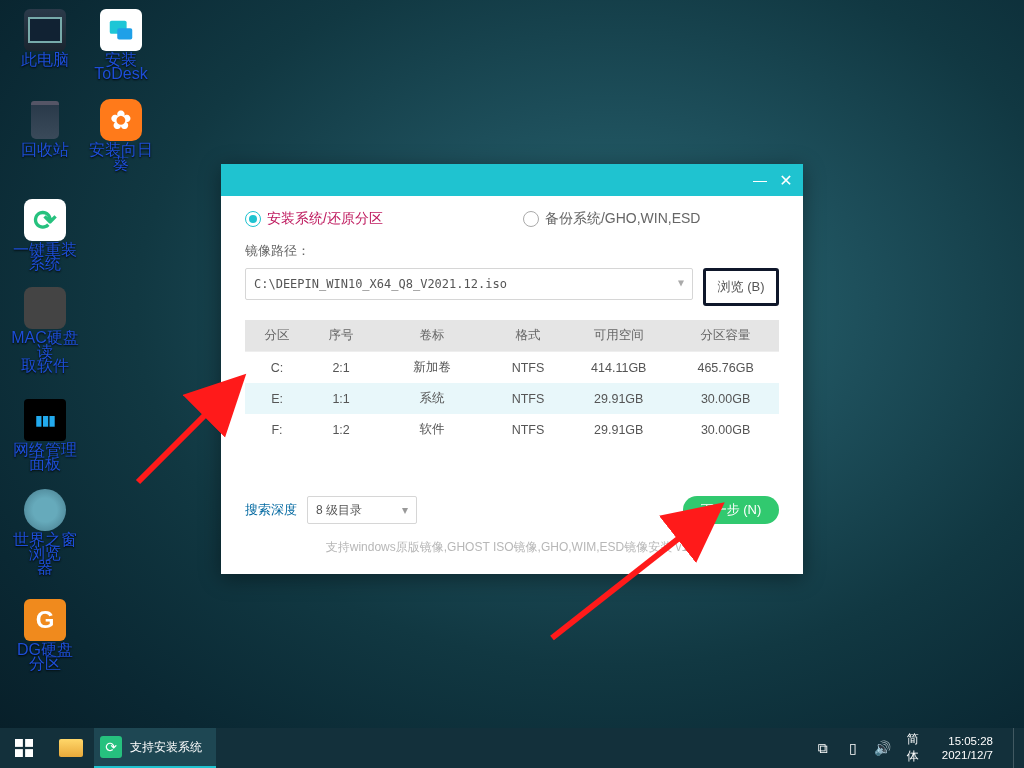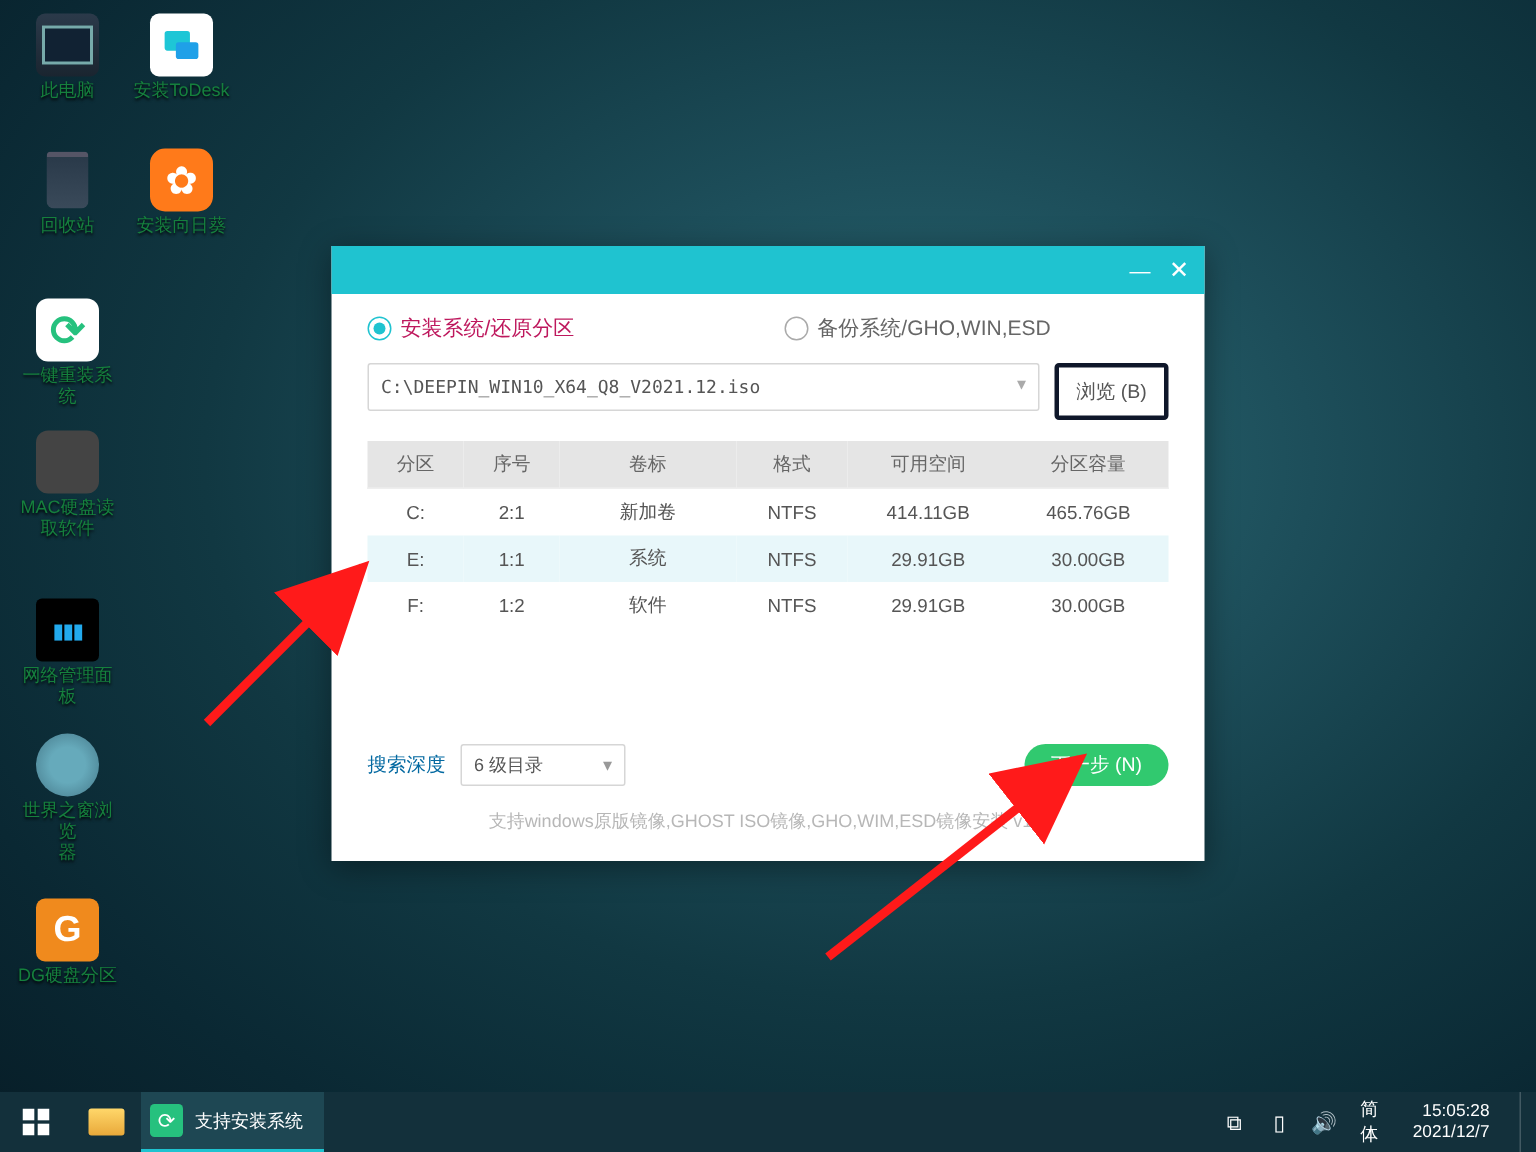--- a/index.html
+++ b/index.html
@@ -5,21 +5,21 @@
   html,body{margin:0;padding:0;width:1024px;height:768px;overflow:hidden;font-family:"Microsoft YaHei","Segoe UI",Arial,sans-serif;}
   body{
     background: radial-gradient(ellipse at 60% 40%, #2a6a75 0%, #1d4e5a 30%, #113842 55%, #0a2833 80%, #071d27 100%);
     position:relative;
     color:#fff;
   }
   
   .desktop-icons{position:absolute;left:10px;top:5px;width:160px;}
   .dicon{width:70px;text-align:center;position:absolute;cursor:default;}
   .dicon .img{width:42px;height:42px;margin:4px auto 2px auto;border-radius:6px;display:flex;align-items:center;justify-content:center;}
-  .dicon .lbl{font-size:12px;color:#15803d;text-shadow:0 1px 2px #000;line-height:14px;}
+  .dicon .lbl{font-size:16px;color:#1d4ed8;text-shadow:0 1px 2px #000;line-height:14px;}
   .img.pc{background:linear-gradient(#2b3a4a,#1a2530);}
   .img.pc::before{content:"";display:block;width:30px;height:22px;border:2px solid #7aa;background:#123;position:relative;}
   .img.todesk{background:#fff;}
   .img.recycle{background:transparent;}
   .img.recycle::before{content:"";display:block;width:28px;height:34px;background:linear-gradient(#2a3a4a,#3a4a5a);border-radius:3px 3px 5px 5px;border-top:4px solid #556;}
   .img.sunflower{background:#ff7a1a;border-radius:10px;}
   .img.sunflower::before{content:"✿";color:#fff;font-size:26px;}
   .img.reinstall{background:#fff;border-radius:8px;}
   .img.reinstall::before{content:"⟳";color:#26c17e;font-size:28px;font-weight:bold;}
   .img.macdisk{background:#444;border-radius:8px;}
@@ -141,20 +141,21 @@
     <div class="radios">
       <div class="radio sel">
         <span class="circ"></span>
         <span class="rlabel">安装系统/还原分区</span>
       </div>
       <div class="radio">
         <span class="circ"></span>
         <span class="rlabel">备份系统/GHO,WIN,ESD</span>
       </div>
     </div>
+    <div class="lbl-row">镜像路径：</div>
     <div class="path-row">
       <div class="path-input">
         <span>C:\DEEPIN_WIN10_X64_Q8_V2021.12.iso</span>
         <span class="dd">▼</span>
       </div>
       <div class="browse-btn">浏览 (B)</div>
     </div>
     <table class="part">
       <thead>
           <tr>
@@ -190,21 +191,21 @@
             <td>NTFS</td>
             <td>29.91GB</td>
             <td>30.00GB</td>
           </tr>
         </tbody>
     </table>
   </div>
   <div class="footer">
     <span class="flabel">搜索深度</span>
     <div class="depth-select">
-      <span>6 级目录</span>
+      <span>8 级目录</span>
     </div>
     <div class="next-btn">下一步 (N)</div>
   </div>
   <div class="note">支持windows原版镜像,GHOST ISO镜像,GHO,WIM,ESD镜像安装   v1.0</div>
 </div>
 
 <svg class="arrow" style="left:130px;top:360px" width="130" height="130">
   <defs>
       <marker id="ah1" markerWidth="12" markerHeight="12" refX="9" refY="5" orient="auto">
         <path d="M0,0 L10,5 L0,10 Z" fill="#ff1a1a"></path>

